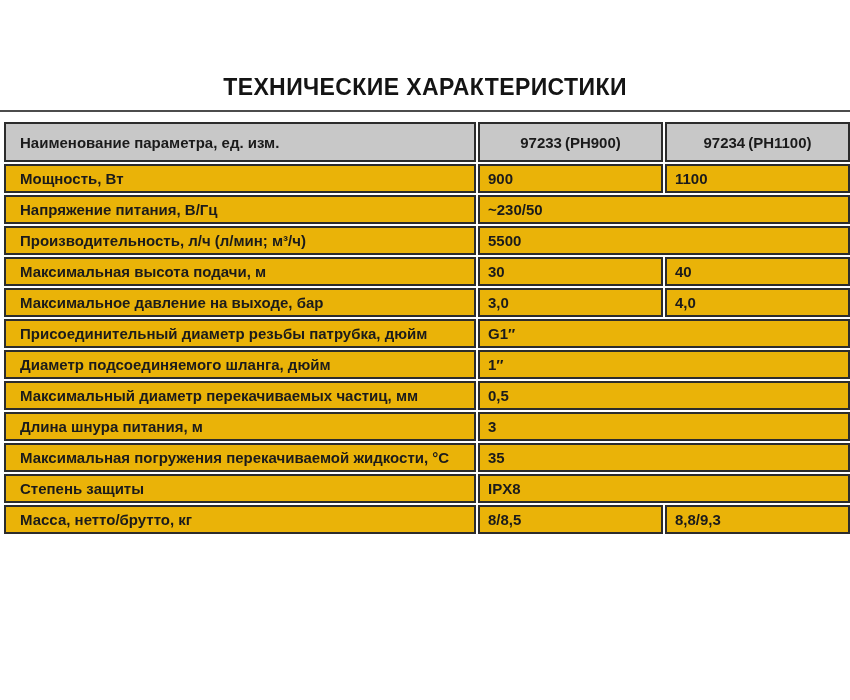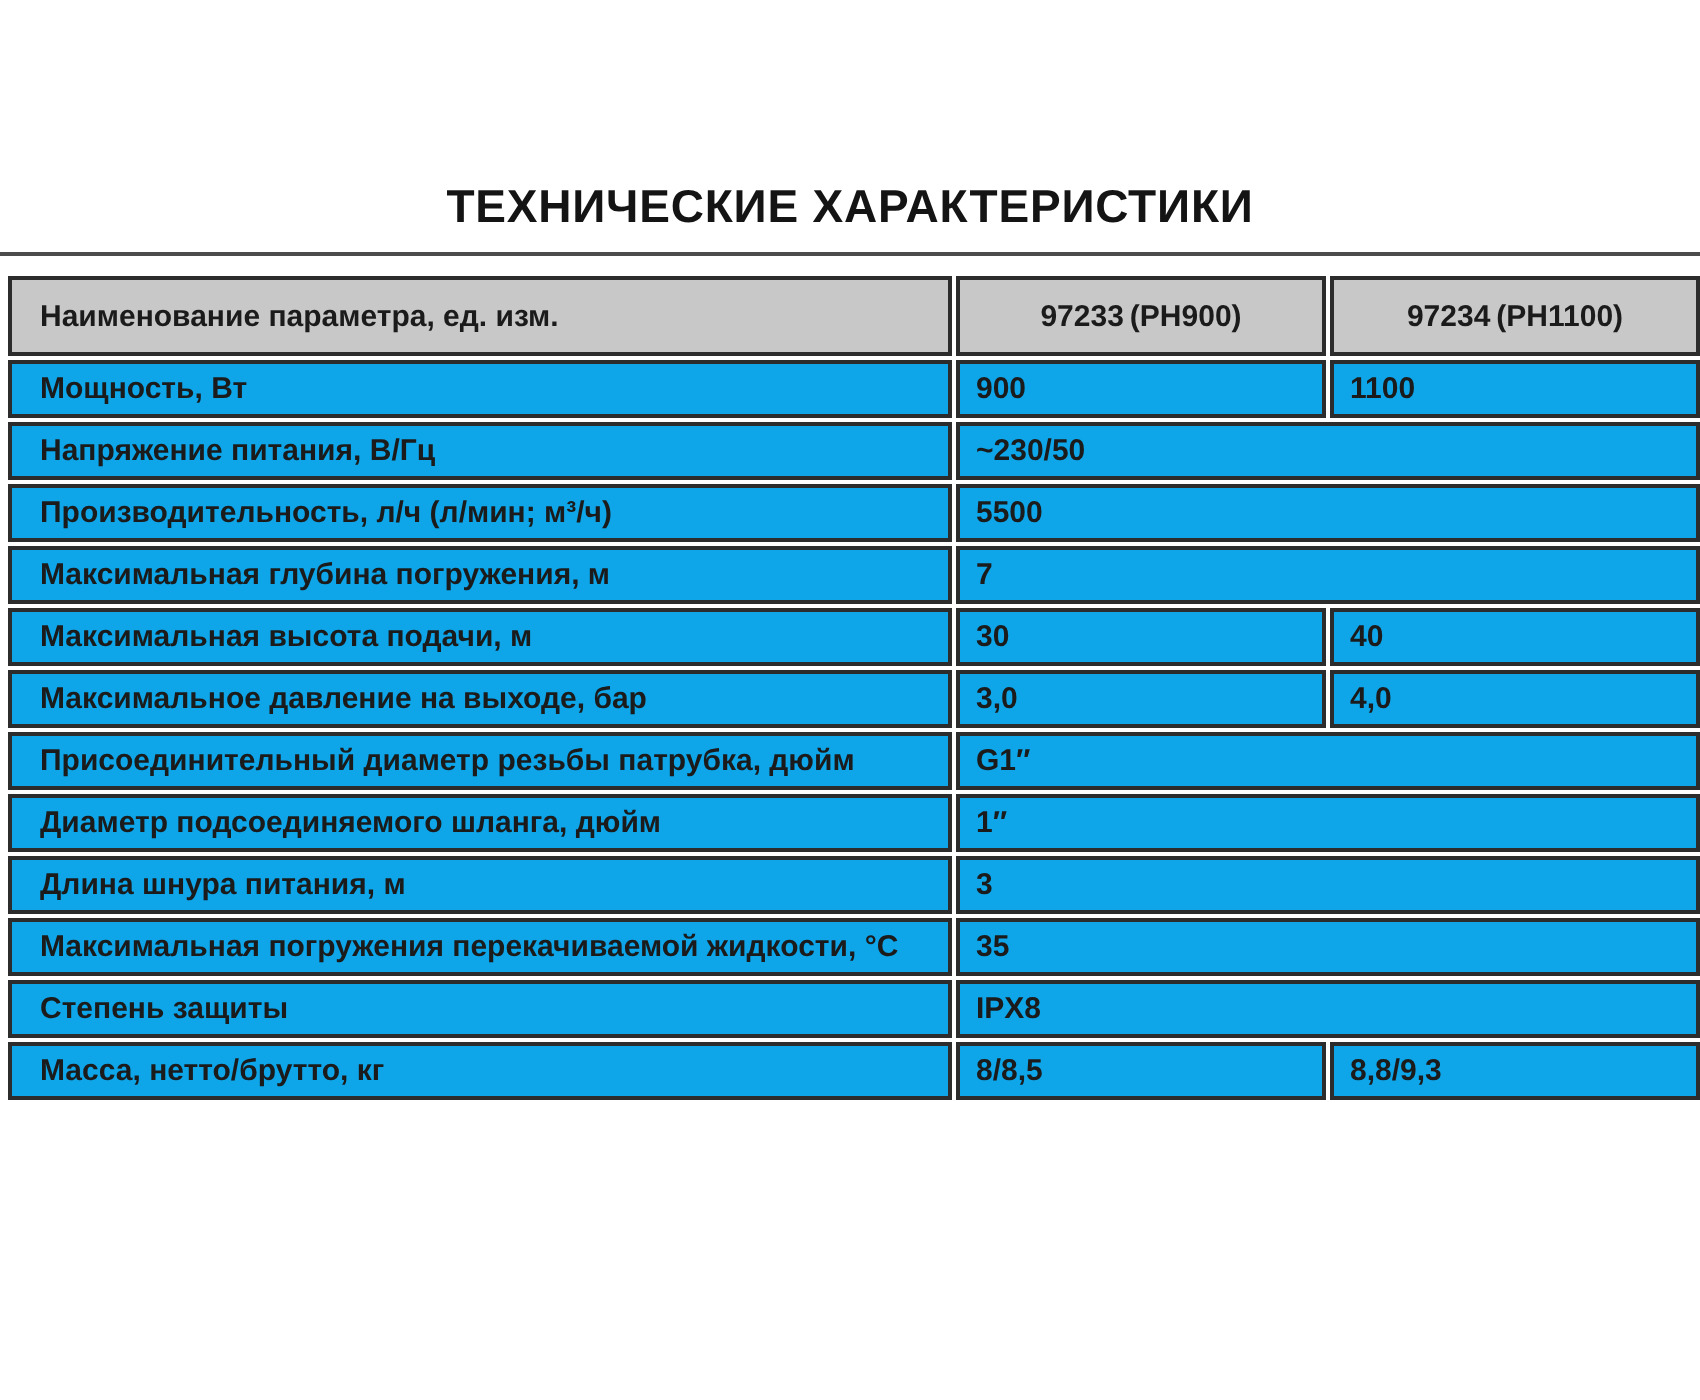--- a/index.html
+++ b/index.html
@@ -12,21 +12,20 @@
   }
   .page { width: 850px; height: 700px; position: relative; }
 
   .title {
     text-align: center;
     padding-top: 74px;
     font-size: 23px;
     font-weight: bold;
     letter-spacing: 0.4px;
     color: #141414;
-    margin-top: 16px;
   }
 
   .title-rule {
     border: 0;
     border-top: 2px solid #4c4c4c;
     width: 850px;
     margin-top: 9px;
   }
 
   table.spec {
@@ -49,21 +48,21 @@
     height: 40px;
     font-weight: 700;
     padding: 6px 8px;
   }
   th.param-h { text-align: left; padding-left: 14px; }
   th.col-h { text-align: center; margin-top: 30px; }
   th .code { font-weight: 800; }
   th .model { font-weight: 600; margin-left: 3px; }
 
   td {
-    background: #0ea5e9;
+    background: #eab308;
     height: 24px;
     padding: 4px 8px;
     font-weight: 600;
   }
   td.param { text-align: left; padding-left: 14px; }
   td.val   { }
 </style>
 </head>
 <body>
 
@@ -98,40 +97,40 @@
         </tr>
         <tr>
           <td class="param">Напряжение питания, В/Гц</td>
           <td class="val" colspan="2">~230/50</td>
         </tr>
         <tr>
           <td class="param">Производительность, л/ч (л/мин; м³/ч)</td>
           <td class="val" colspan="2">5500</td>
         </tr>
         <tr>
-          <td class="param">Максимальная глубина погружения, м</td>
-          <td class="val" colspan="2">7</td>
-        </tr>
-        <tr>
           <td class="param">Максимальная высота подачи, м</td>
           <td class="val">30</td>
           <td class="val">40</td>
         </tr>
         <tr>
           <td class="param">Максимальное давление на выходе, бар</td>
           <td class="val">3,0</td>
           <td class="val">4,0</td>
         </tr>
         <tr>
           <td class="param">Присоединительный диаметр резьбы патрубка, дюйм</td>
           <td class="val" colspan="2">G1″</td>
         </tr>
         <tr>
           <td class="param">Диаметр подсоединяемого шланга, дюйм</td>
           <td class="val" colspan="2">1″</td>
+        </tr>
+        <tr>
+          <td class="param">Максимальный диаметр перекачиваемых частиц, мм</td>
+          <td class="val" colspan="2">0,5</td>
         </tr>
         <tr>
           <td class="param">Длина шнура питания, м</td>
           <td class="val" colspan="2">3</td>
         </tr>
         <tr>
           <td class="param">Максимальная погружения перекачиваемой жидкости, °С</td>
           <td class="val" colspan="2">35</td>
         </tr>
         <tr>

